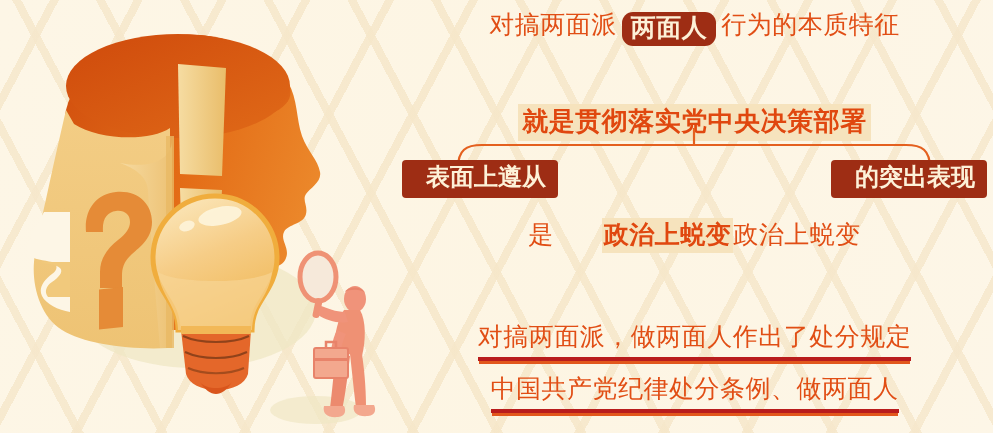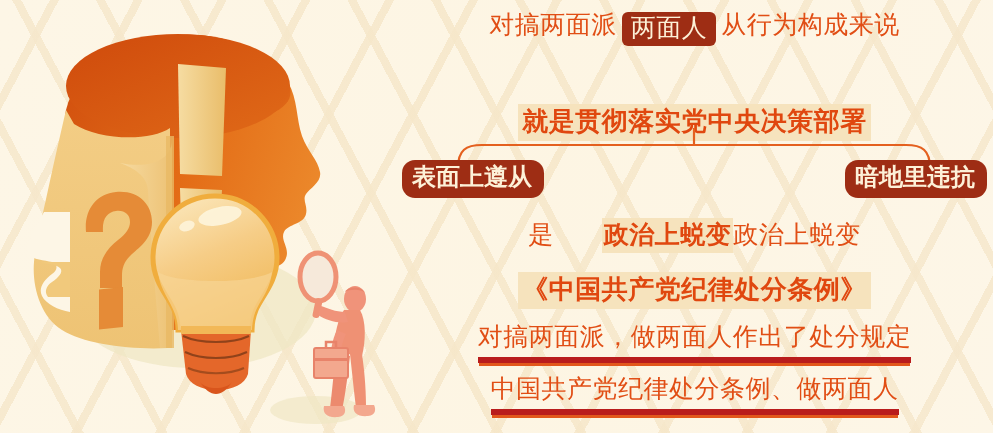--- a/index.html
+++ b/index.html
@@ -70,58 +70,58 @@
   .l3 { top: 104px; font-size: 26px; font-weight: bold; }
   .l4 { top: 218px; font-size: 25px; }
   .l5 { top: 272px; font-size: 26px; font-weight: bold; }
   .l6 { top: 320px; font-size: 25px; }
   .l7 { top: 372px; font-size: 25px; }
 
   .badge {
     display: inline-block;
     background: #9e2d14;
     color: #fdf1d8;
-    font-weight: normal;
-    border-radius: 6px;
+    font-weight: bold;
+    border-radius: 11px;
     padding: 1px 9px 4px 9px;
     margin: 0 5px;
     line-height: 1.16;
     vertical-align: -3px;
   }
   .hl {
     background: #f6e3bd;
     padding: 3px 4px 5px 4px;
     color: #e0470f;
     box-decoration-break: clone;
   }
   .hl-strong {
     background: #f6e3bd;
     padding: 3px 2px 5px 2px;
     color: #e0470f;
     font-weight: bold;
     margin-left: 48px;
   }
   .dbl-underline {
     display: inline-block;
-    border-bottom: 6px solid #b91c1c;
+    border-bottom: 4px solid #b91c1c;
     box-shadow: 0 4px 0 -1px #e2571c;
     padding-bottom: 4px;
     text-align: center;
   }
 
   
   .branch-row { position: absolute; top: 160px; left: 0; width: 100%; height: 44px; }
   .pill {
     position: absolute;
     background: #9e2d14;
     color: #fdf1d8;
     font-size: 24px;
     font-weight: bold;
-    border-radius: 13px;
-    padding: 3px 12px 7px 10px;
+    border-radius: 4px;
+    padding: 3px 12px 7px 24px;
     white-space: nowrap;
     line-height: 1.18;
   }
   .pill-left  { left: 6px; }
   .pill-right { right: 6px; }
 
   .bracket { position: absolute; left: 0; top: 128px; width: 100%; height: 42px; }
 </style>
 </head>
 <body>
@@ -287,45 +287,42 @@
         <rect x="314" y="348" width="34" height="30" rx="2" fill="#f3a88e" stroke="#e8836a" stroke-width="2"></rect>
         <rect x="314" y="358" width="34" height="3" fill="#e8836a"></rect>
         <path d="M326,348 L326,342 L336,342 L336,348" fill="none" stroke="#e8836a" stroke-width="2.5"></path>
       </g>
     </g>
   </svg>
 
   <div class="text-col">
 
     <div class="line l1">
-      <span>对搞两面派</span><span class="badge">两面人</span><span>从行为构成来说</span>
+      <span>对搞两面派</span><span class="badge">两面人</span><span>行为的本质特征</span>
     </div>
 
 
     <div class="line l3">
       <span class="hl">就是贯彻落实党中央决策部署</span>
     </div>
 
     <svg class="bracket" viewBox="0 0 597 42" preserveAspectRatio="none">
       <path d="M298,0 L298,16" fill="none" stroke="#e4601f" stroke-width="2.2"></path>
       <path d="M62,40 C62,22 70,17 86,17 L510,17 C526,17 534,22 534,40" fill="none" stroke="#e4601f" stroke-width="2.2" stroke-linecap="round"></path>
     </svg>
 
     <div class="branch-row">
       <span class="pill pill-left">表面上遵从</span>
-      <span class="pill pill-right">暗地里违抗</span>
+      <span class="pill pill-right">的突出表现</span>
     </div>
 
     <div class="line l4">
       <span>是</span><span class="hl-strong">政治上蜕变</span><span>政治上蜕变</span>
     </div>
 
-    <div class="line l5">
-      <span class="hl">《中国共产党纪律处分条例》</span>
-    </div>
 
     <div class="line l6">
       <span class="dbl-underline">对搞两面派，做两面人作出了处分规定</span>
     </div>
 
     <div class="line l7">
       <span class="dbl-underline">中国共产党纪律处分条例、做两面人</span>
     </div>
 
   </div>

